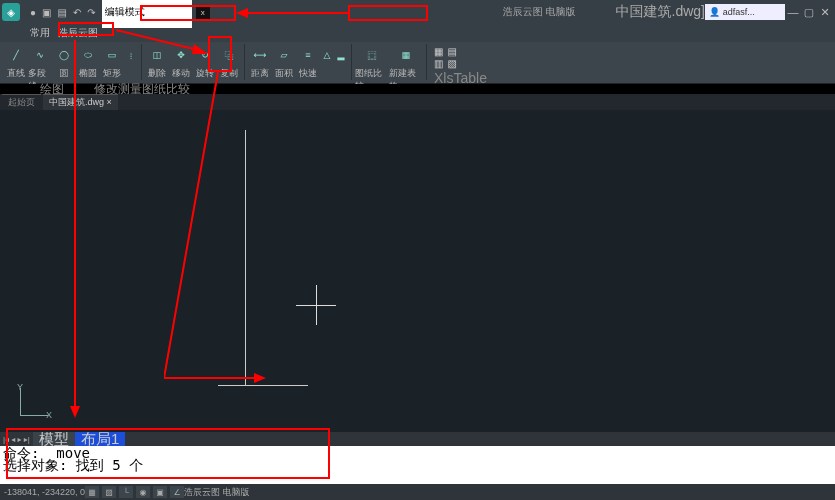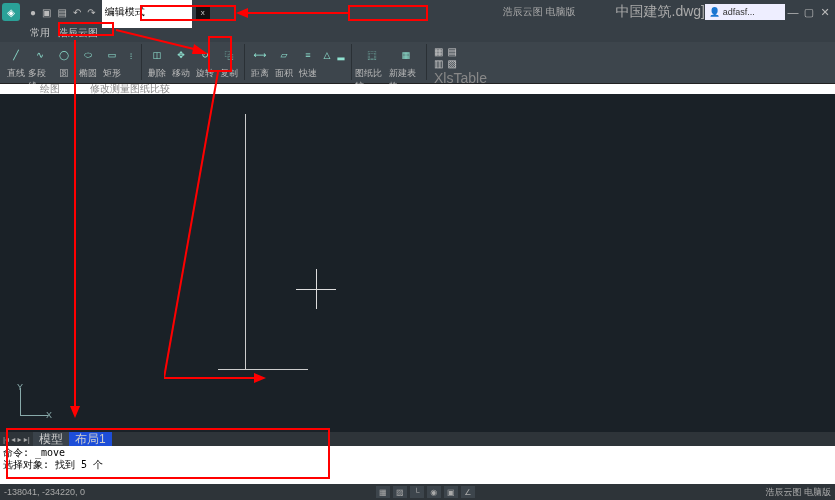--- a/index.html
+++ b/index.html
@@ -14,46 +14,46 @@
 .mode-close { width: 14px; height: 14px; background: #111; color: #ccc; display: flex; align-items: center; justify-content: center; font-size: 8px; }
 .search-user { width: 80px; height: 16px; background: #eef; display: inline-flex; align-items: center; padding: 0 4px; color: #333; font-size: 9px; }
 .win-btn { width: 16px; height: 14px; color: #bbb; display: inline-flex; align-items: center; justify-content: center; font-size: 11px; }
 
 .tabs-row { height: 18px; background: #373f46; display: flex; align-items: center; padding-left: 30px; gap: 8px; color: #ccc; font-size: 10px; }
 
 .ribbon { height: 42px; background: #3d454c; display: flex; align-items: flex-start; padding: 2px 0 0 4px; border-bottom: 1px solid #222; }
 .tool { display: flex; flex-direction: column; align-items: center; width: 24px; font-size: 9px; color: #bbb; gap: 1px; }
 .tool-ico { width: 20px; height: 22px; display: flex; align-items: center; justify-content: center; color: #8fe3d1; }
 .sep { width: 1px; height: 36px; background: #2a3035; margin: 0 3px; }
-.panel-bar { height: 10px; background: #ffffff; display: flex; align-items: center; font-size: 10px; color: #888; justify-content: space-around; }
+.panel-bar { height: 10px; background: #000000; display: flex; align-items: center; font-size: 12px; color: #888; justify-content: space-around; }
 
 .doc-tabs { height: 16px; background: #22282d; display: flex; align-items: center; padding-left: 2px; gap: 2px; }
 .doc-tab { background: #2e3439; padding: 1px 6px; font-size: 9px; color: #ccc; border-top: 1px solid #555; }
 .doc-tab.start { background: #22282d; color: #888; }
 
 .canvas { flex: 1; background: #1a2127; position: relative; }
 .axis { position: absolute; left: 14px; bottom: 10px; width: 40px; height: 40px; }
 .axis .y { position: absolute; left: 6px; bottom: 6px; width: 1px; height: 28px; background: #8aa; }
 .axis .x { position: absolute; left: 6px; bottom: 6px; width: 28px; height: 1px; background: #8aa; }
 .axis .yl { position: absolute; left: 3px; bottom: 30px; color: #8aa; font-size: 9px; }
 .axis .xl { position: absolute; left: 32px; bottom: 2px; color: #8aa; font-size: 9px; }
 .vline { position: absolute; left: 245px; top: 20px; width: 1px; height: 255px; background: #ccc; }
 .hline { position: absolute; left: 218px; top: 275px; width: 90px; height: 1px; background: #ccc; }
 .cursor-v { position: absolute; left: 316px; top: 175px; width: 1px; height: 40px; background: #ddd; }
 .cursor-h { position: absolute; left: 296px; top: 195px; width: 40px; height: 1px; background: #ddd; }
 
 .model-tabs { height: 14px; background: #2e3439; display: flex; align-items: center; gap: 0; }
 .mt-nav { display: flex; gap: 2px; padding: 0 3px; color: #aaa; font-size: 8px; }
-.mt-tab { padding: 0 6px; font-size: 12px; color: #ccc; background: #3a424a; height: 100%; display: flex; align-items: center; }
-
-.cmd { background: #fff; color: #000; font-size: 10px; font-family: SimSun, monospace; padding: 1px 3px; line-height: 12px; }
+.mt-tab { padding: 0 6px; font-size: 15px; color: #ccc; background: #3a424a; height: 100%; display: flex; align-items: center; }
+
+.cmd { background: #fff; color: #000; font-size: 14px; font-family: SimSun, monospace; padding: 1px 3px; line-height: 12px; }
 .cmd-line { display: flex; background: #2e3439; height: 12px; }
 .cmd-in { flex: 1; background: #fff; border: none; font-size: 10px; }
 
-.status { height: 16px; background: #2e3439; display: flex; align-items: center; font-size: 9px; color: #aaa; padding: 0 4px; justify-content: space-between; }
+.status { height: 16px; background: #2e3439; display: flex; align-items: center; font-size: 9px; color: #aaa; padding: 0 4px; }
 .status-mid { display: flex; gap: 3px; }
 .sb { width: 14px; height: 12px; background: #3d454c; display: flex; align-items: center; justify-content: center; font-size: 8px; }
 
 .hl { position: absolute; border: 2px solid red; pointer-events: none; }
 .arrow { position: absolute; pointer-events: none; }
 svg.arrow line { stroke: red; stroke-width: 2; }
 svg.arrow polygon { fill: red; }
 </style>
 </head>
 <body>
@@ -167,20 +167,24 @@
    </div>
  </div>
  <div class="panel-bar">
    <span style="margin-left:40px">绘图</span>
    <span style="margin-left:30px">修改</span>
    <span>测量</span>
    <span>图纸比较</span>
    <span style="flex:1"></span>
  </div>
 
+ <div class="doc-tabs">
+   <span class="doc-tab start">起始页</span>
+   <span class="doc-tab"><span>中国建筑.dwg</span>&nbsp;×</span>
+ </div>
 
  <div class="canvas">
    <div class="vline"></div>
    <div class="hline"></div>
    <div class="cursor-v"></div>
    <div class="cursor-h"></div>
    <div class="axis">
      <div class="y"></div>
         <div class="x"></div>
      <div class="yl">Y</div>

